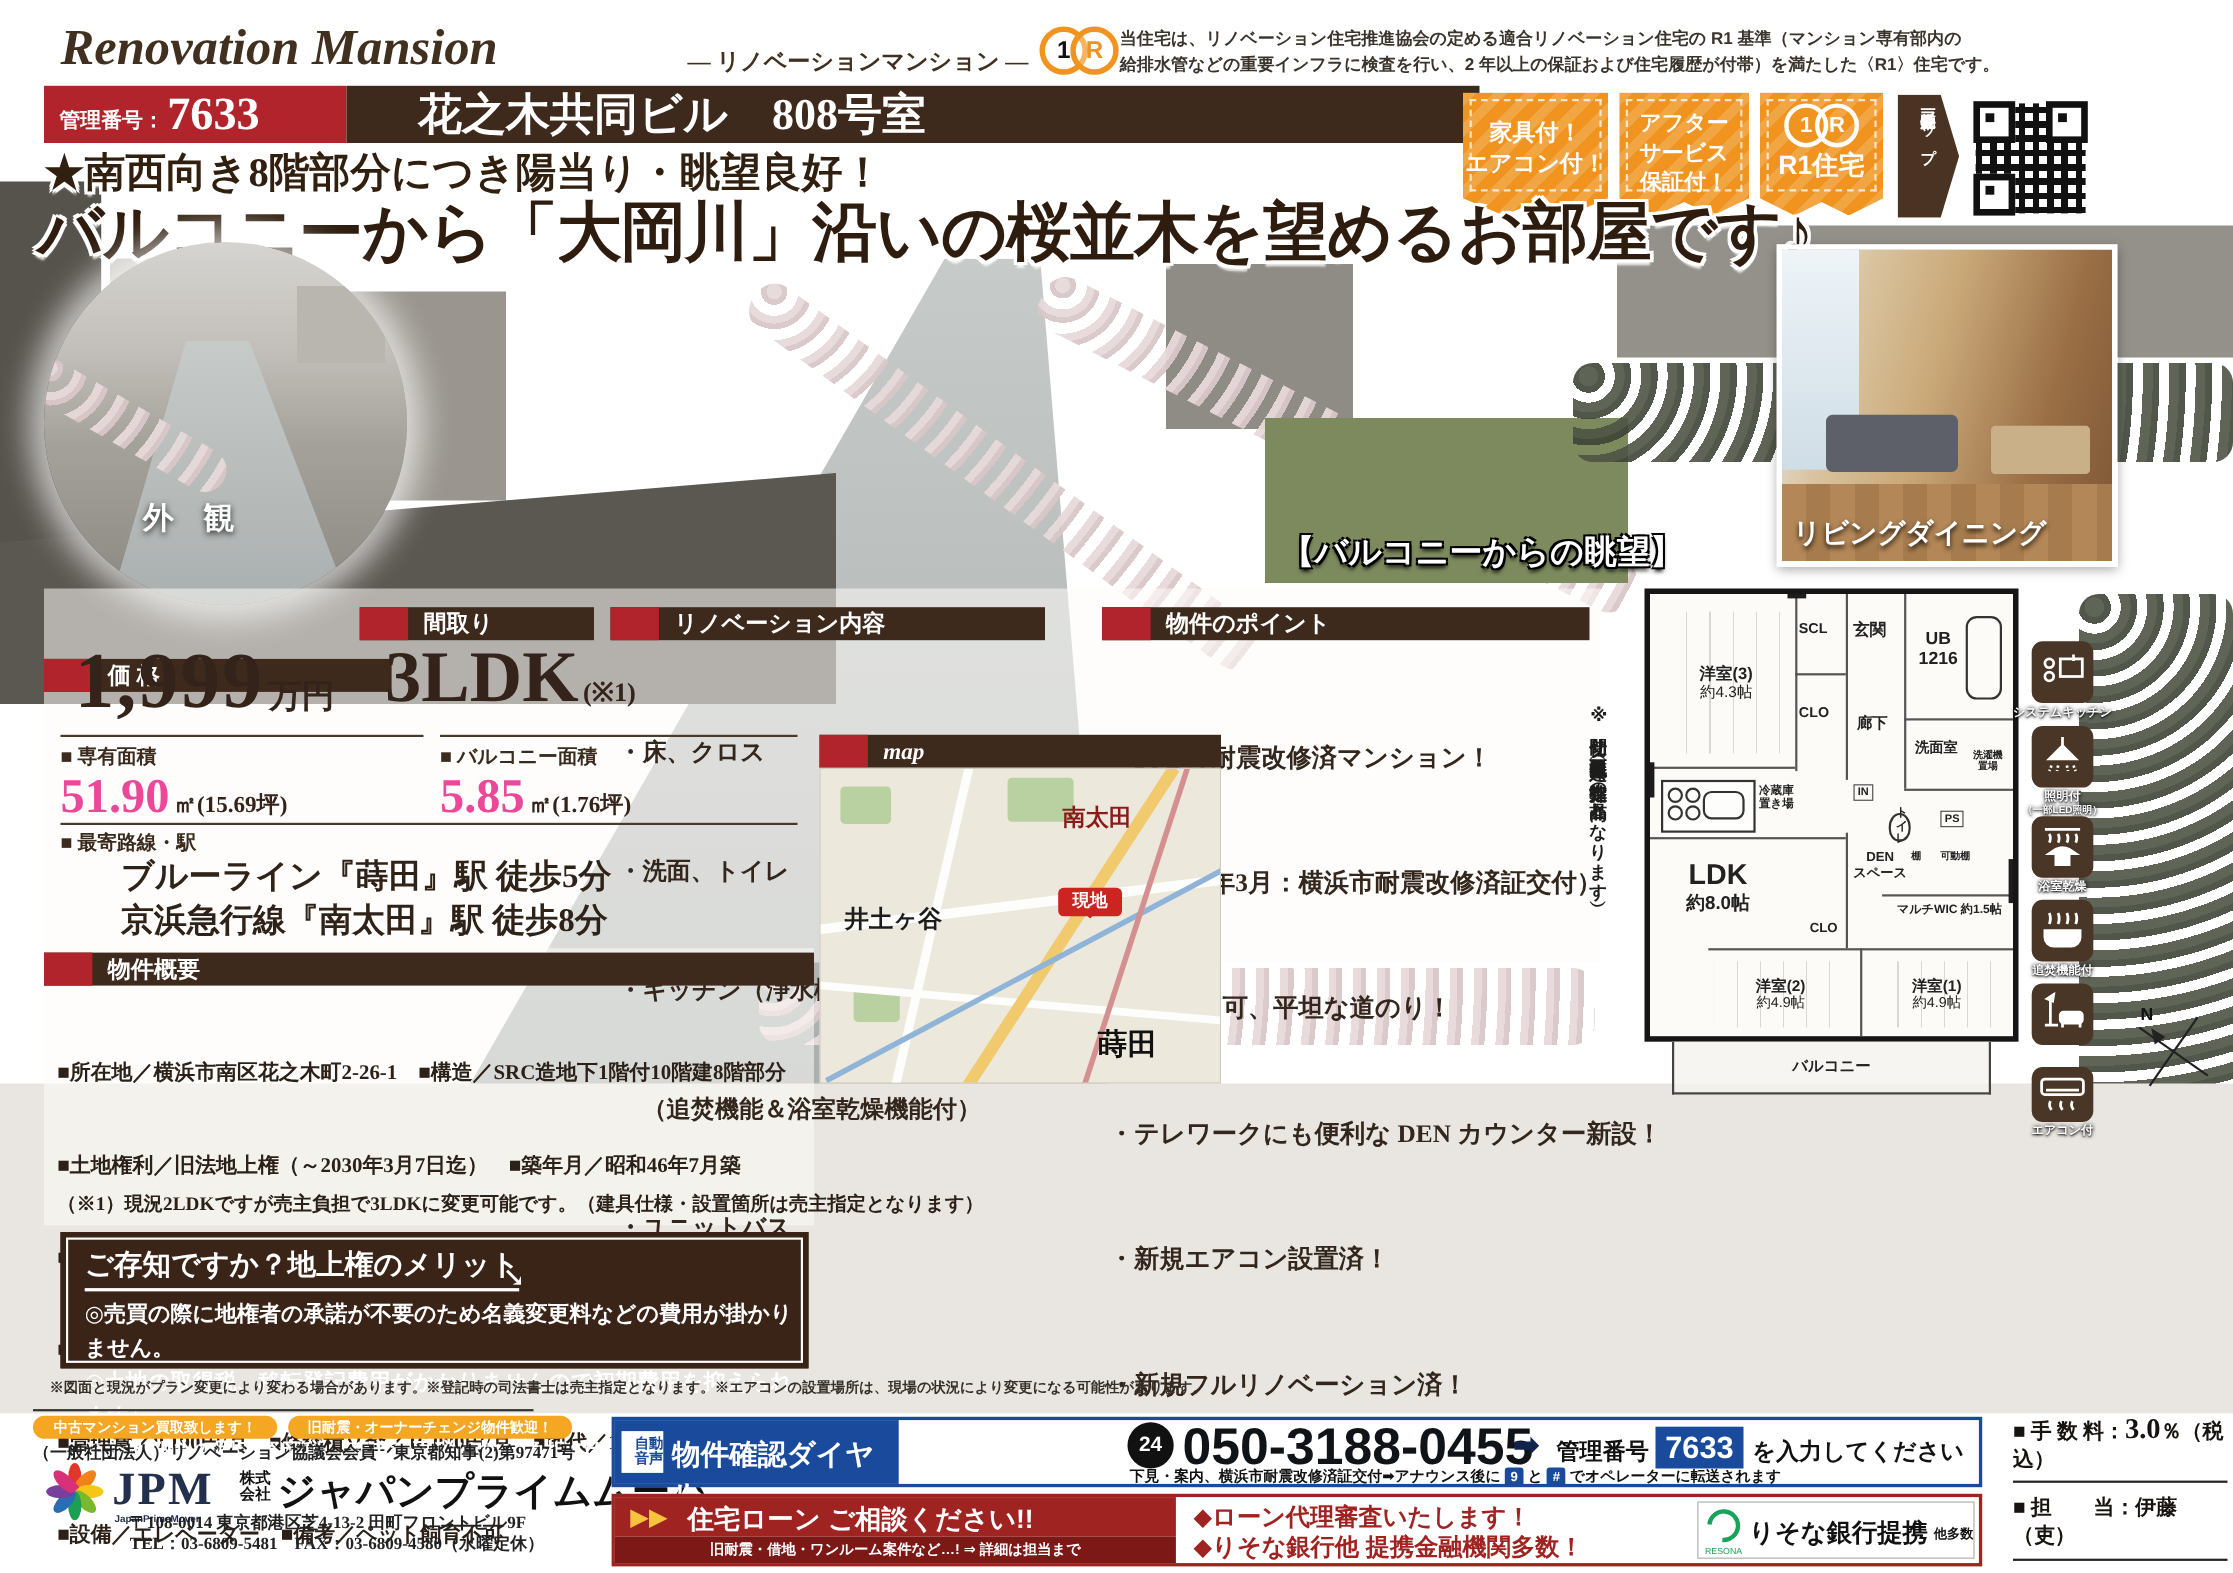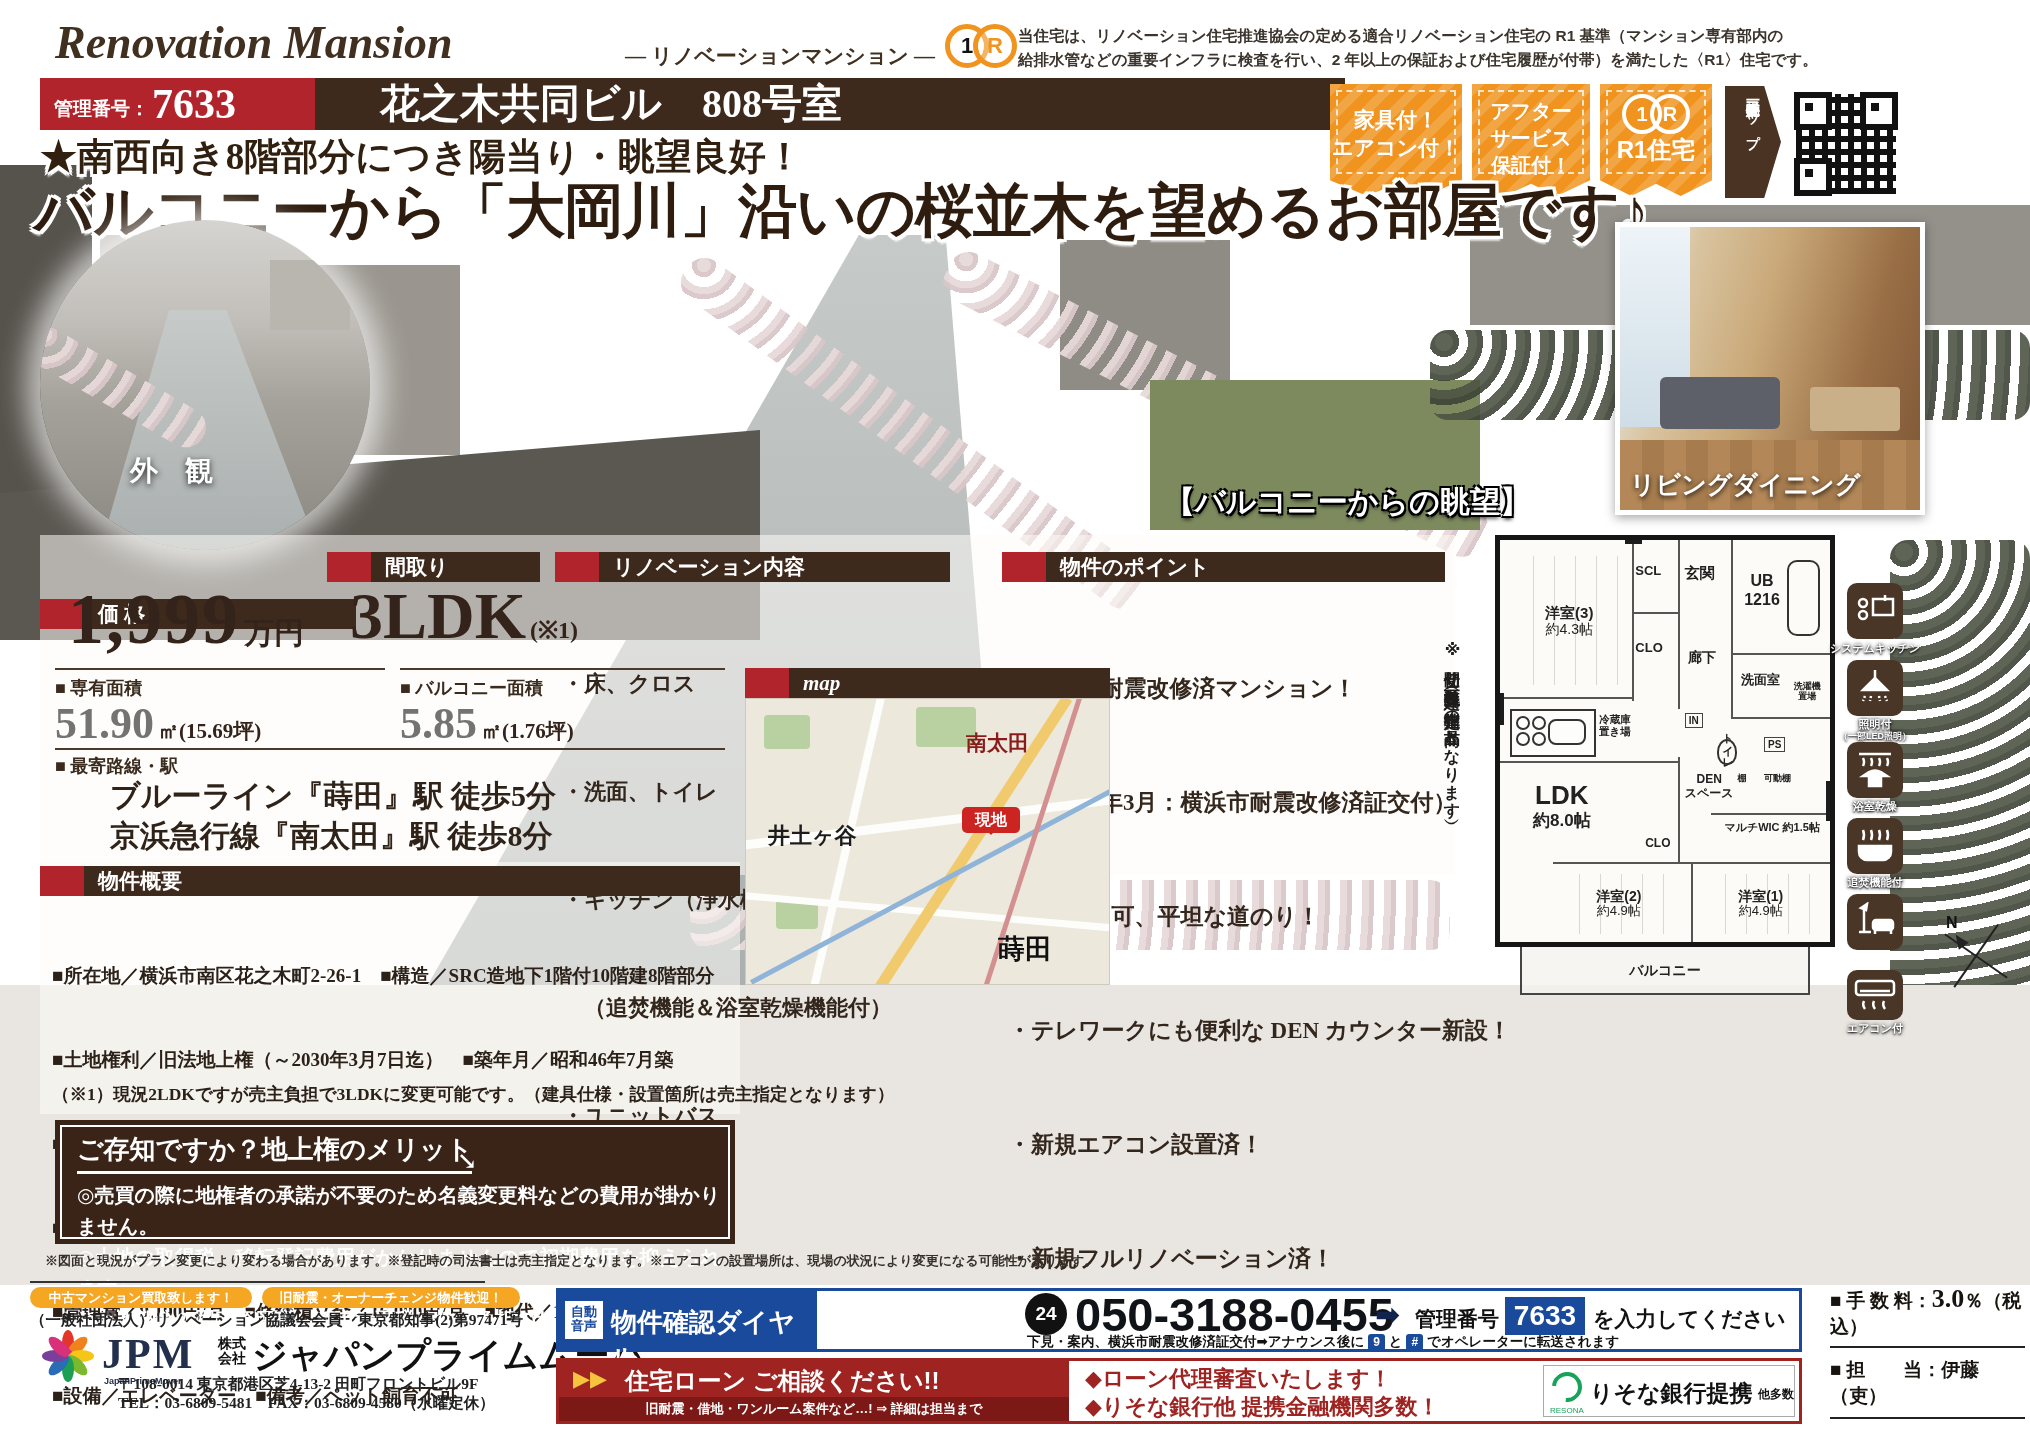--- a/index.html
+++ b/index.html
@@ -46,21 +46,21 @@
   .headline-sub{font-size:37px;font-weight:700;color:#31200f;}
   .headline-main{font-size:59px;font-weight:800;color:#2e1d0f;letter-spacing:-1px;}
 
   
   .secbar{height:30px;background:#3e2a1d;color:#fff;font-weight:700;font-size:21px;line-height:30px;padding-left:58px;}
   .secbar::before{content:"";position:absolute;left:0;top:0;width:44px;height:30px;background:#b1242c;}
   .panel{background:rgba(253,251,247,.55);}
   .bigprice{font-size:72px;font-weight:800;color:#33231a;letter-spacing:2px;}
   .unit{font-size:30px;font-weight:800;color:#33231a;}
   .sq-label{font-size:18px;font-weight:700;color:#3a2b1e;}
-  .midnum{font-size:44px;font-weight:800;color:#737373;}
+  .midnum{font-size:44px;font-weight:800;color:#ec4899;}
   .smsuf{font-size:21px;font-weight:700;color:#33231a;}
   .uline{border-bottom:2px solid #4a3a2b;}
   .station{font-size:30px;font-weight:700;color:#2f2319;}
   .bullets{font-size:22px;font-weight:700;color:#33261c;line-height:36px;white-space:pre;}
   .ovline{font-size:19px;font-weight:700;color:#2b2119;line-height:28px;white-space:pre;}
 
   
   .chibox{background:#3a2317;border:2px solid #3a2317;outline:2px solid #fff;outline-offset:-7px;color:#fff;}
   .chibox .t{font-size:26px;font-weight:800;border-bottom:3px solid #fff;display:inline-block;padding-bottom:4px;}
   .chibox .it{font-size:20px;font-weight:700;line-height:31px;}
@@ -471,21 +471,21 @@
   <div class="abs" style="left:218px;top:1336px;font-size:14px;font-weight:800;color:#111;line-height:15px;">
     <div>株式</div>
     <div>会社</div>
   </div>
   <div class="abs" style="left:252px;top:1332px;font-size:35px;font-weight:800;color:#111;">ジャパンプライムムーバ</div>
   <div class="abs serif" style="left:118px;top:1374px;font-size:15.5px;font-weight:700;color:#222;">〒108-0014 東京都港区芝4-13-2 田町フロントビル9F</div>
   <div class="abs serif" style="left:118px;top:1393px;font-size:15.5px;font-weight:700;color:#222;">TEL：03-6809-5481　FAX：03-6809-4580（水曜定休）</div>
 
   <div class="abs dialbox" style="left:556px;top:1288px;width:1246px;height:64px;">
     <div class="abs dialblue" style="left:0;top:0;width:258px;height:58px;">
-      <div class="abs autov" style="left:6px;top:10px;width:38px;height:38px;padding-top:4px;">
+      <div class="abs autov" style="left:6px;top:10px;width:38px;height:38px;padding-top:4px;text-align:right;">
         <div>自動</div>
         <div>音声</div>
       </div>
       <div class="abs" style="left:52px;top:14px;font-size:26px;font-weight:800;">物件確認ダイヤル</div>
     </div>
     <div class="abs" style="left:466px;top:2px;width:42px;height:42px;background:#111;border-radius:50%;color:#fff;text-align:center;">
       <span style="font-size:19px;font-weight:800;line-height:42px;">24</span>
     </div>
     <div class="abs phone" style="left:516px;top:-4px;">050-3188-0455</div>
     <div class="abs" style="left:816px;top:6px;font-size:30px;font-weight:800;color:#10244d;">➡</div>

